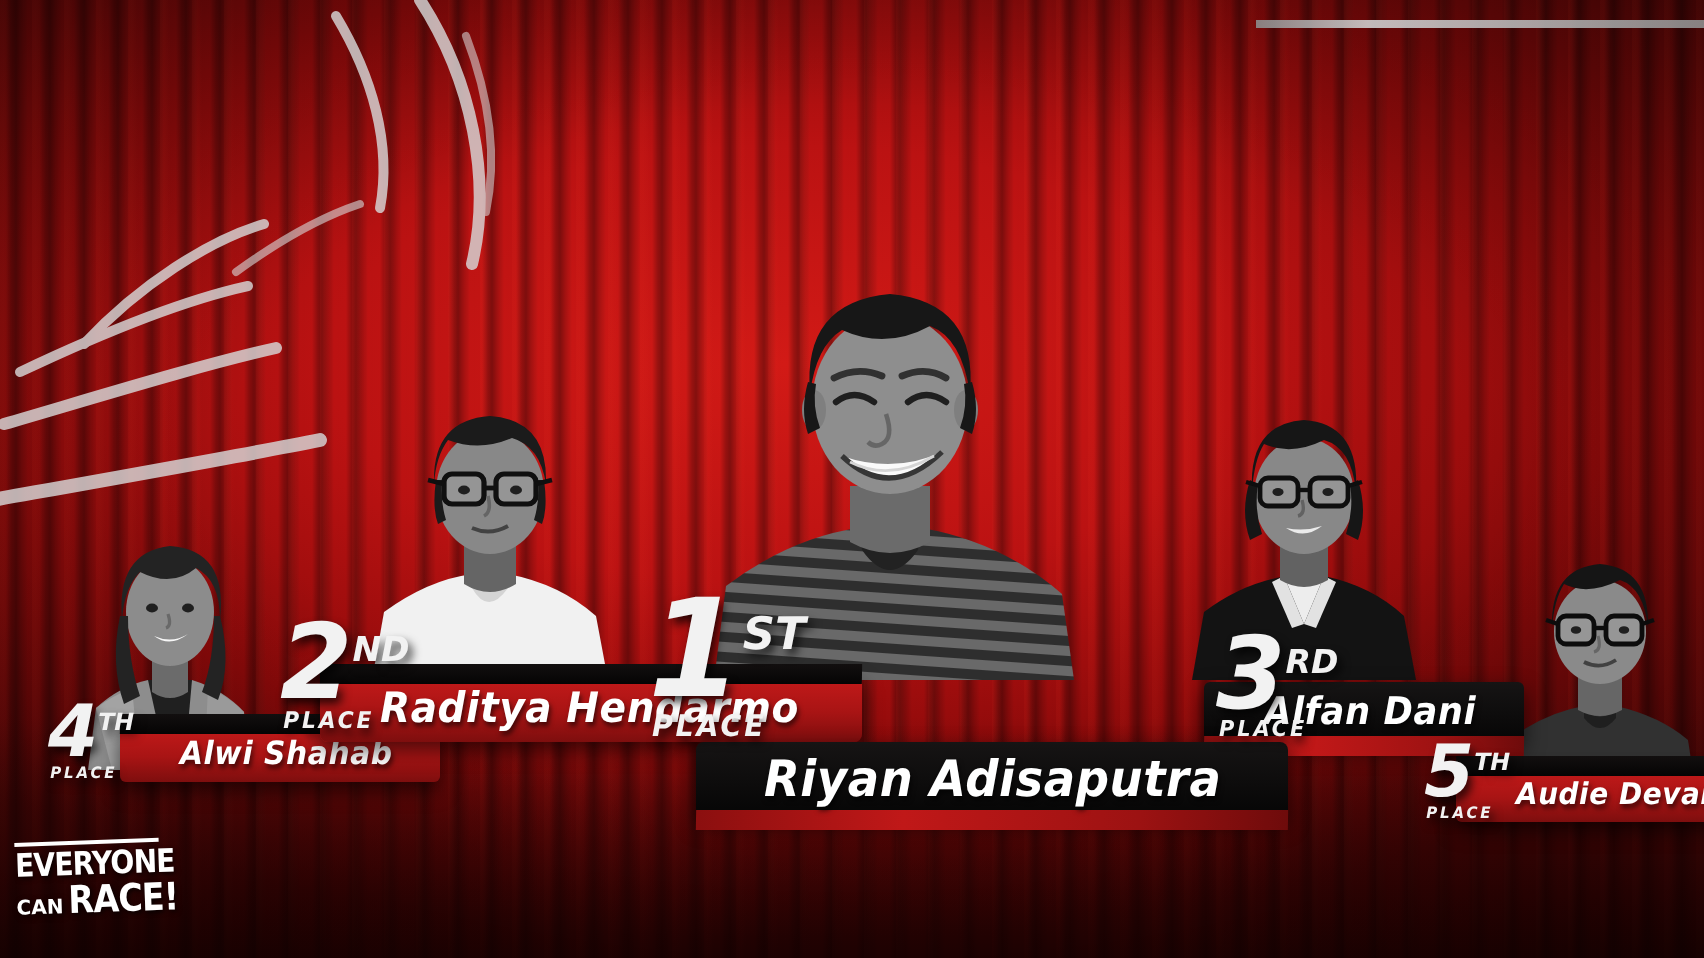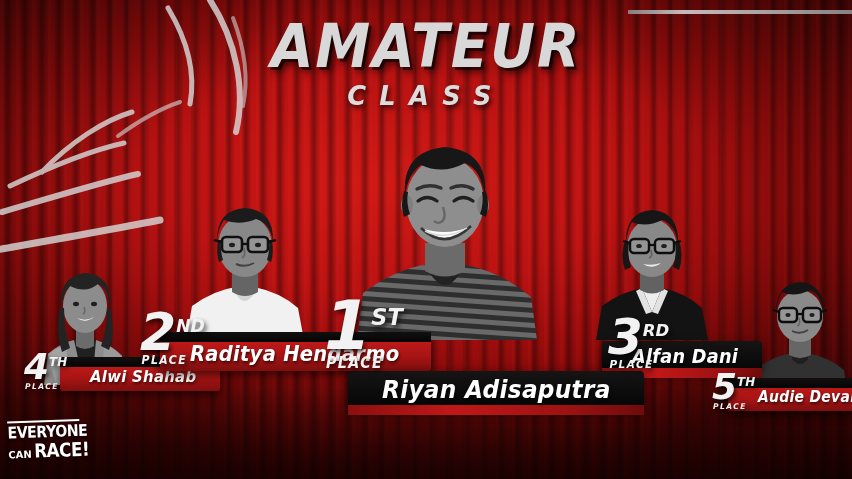--- a/index.html
+++ b/index.html
@@ -228,24 +228,20 @@
       <path d="M -4,250 C 52,240 120,228 160,220" stroke-width="7"></path>
       <path d="M 118,136 C 140,120 162,108 180,102" stroke-width="4" opacity=".75"></path>
       <path d="M 168,8 C 186,38 196,72 190,104" stroke-width="5"></path>
       <path d="M 210,0 C 236,40 246,90 236,132" stroke-width="6"></path>
       <path d="M 233,18 C 246,52 248,82 243,106" stroke-width="4" opacity=".7"></path>
     </g>
   </svg>
 
   <div class="topline"></div>
 
-  <div class="title-wrap">
-    <span class="title-main">AMATEUR</span>
-    <span class="title-sub">CLASS</span>
-  </div>
 
   <div class="person" id="p4">
     <div class="photo" style="left:30px; top:250px; width:108px; height:135px;">
       <svg viewBox="0 0 108 135">
         <defs>
             <clipPath id="c4">
               <rect x="0" y="0" width="108" height="135"></rect>
             </clipPath>
           </defs>
         <g clip-path="url(#c4)">

